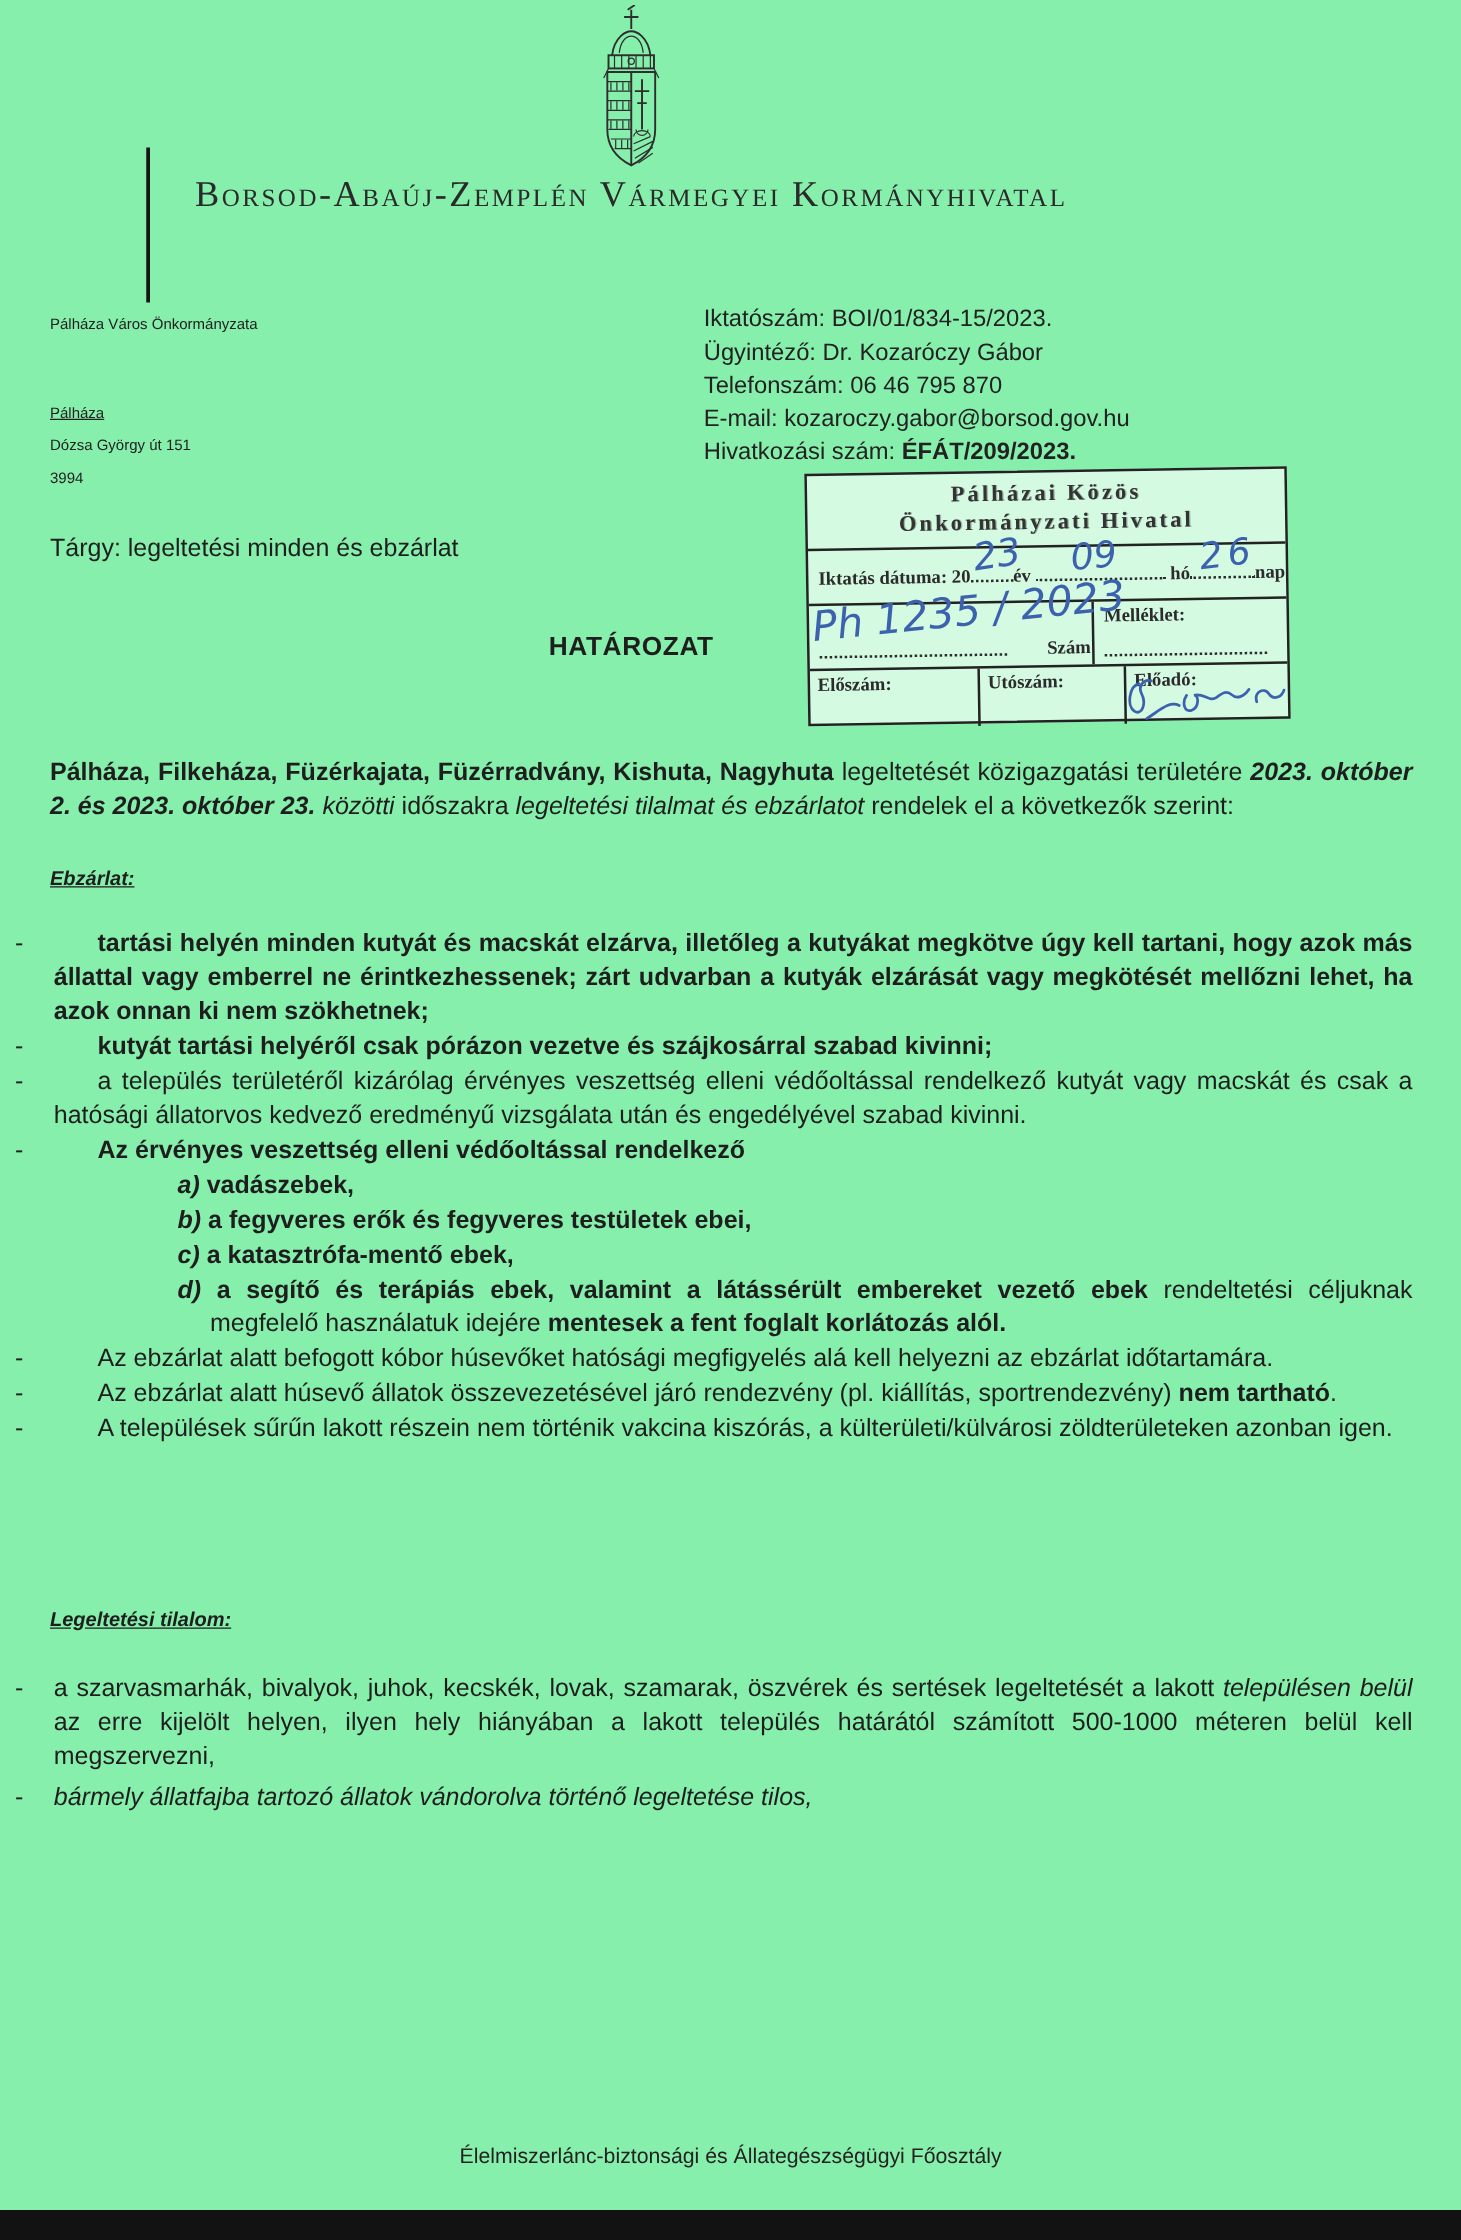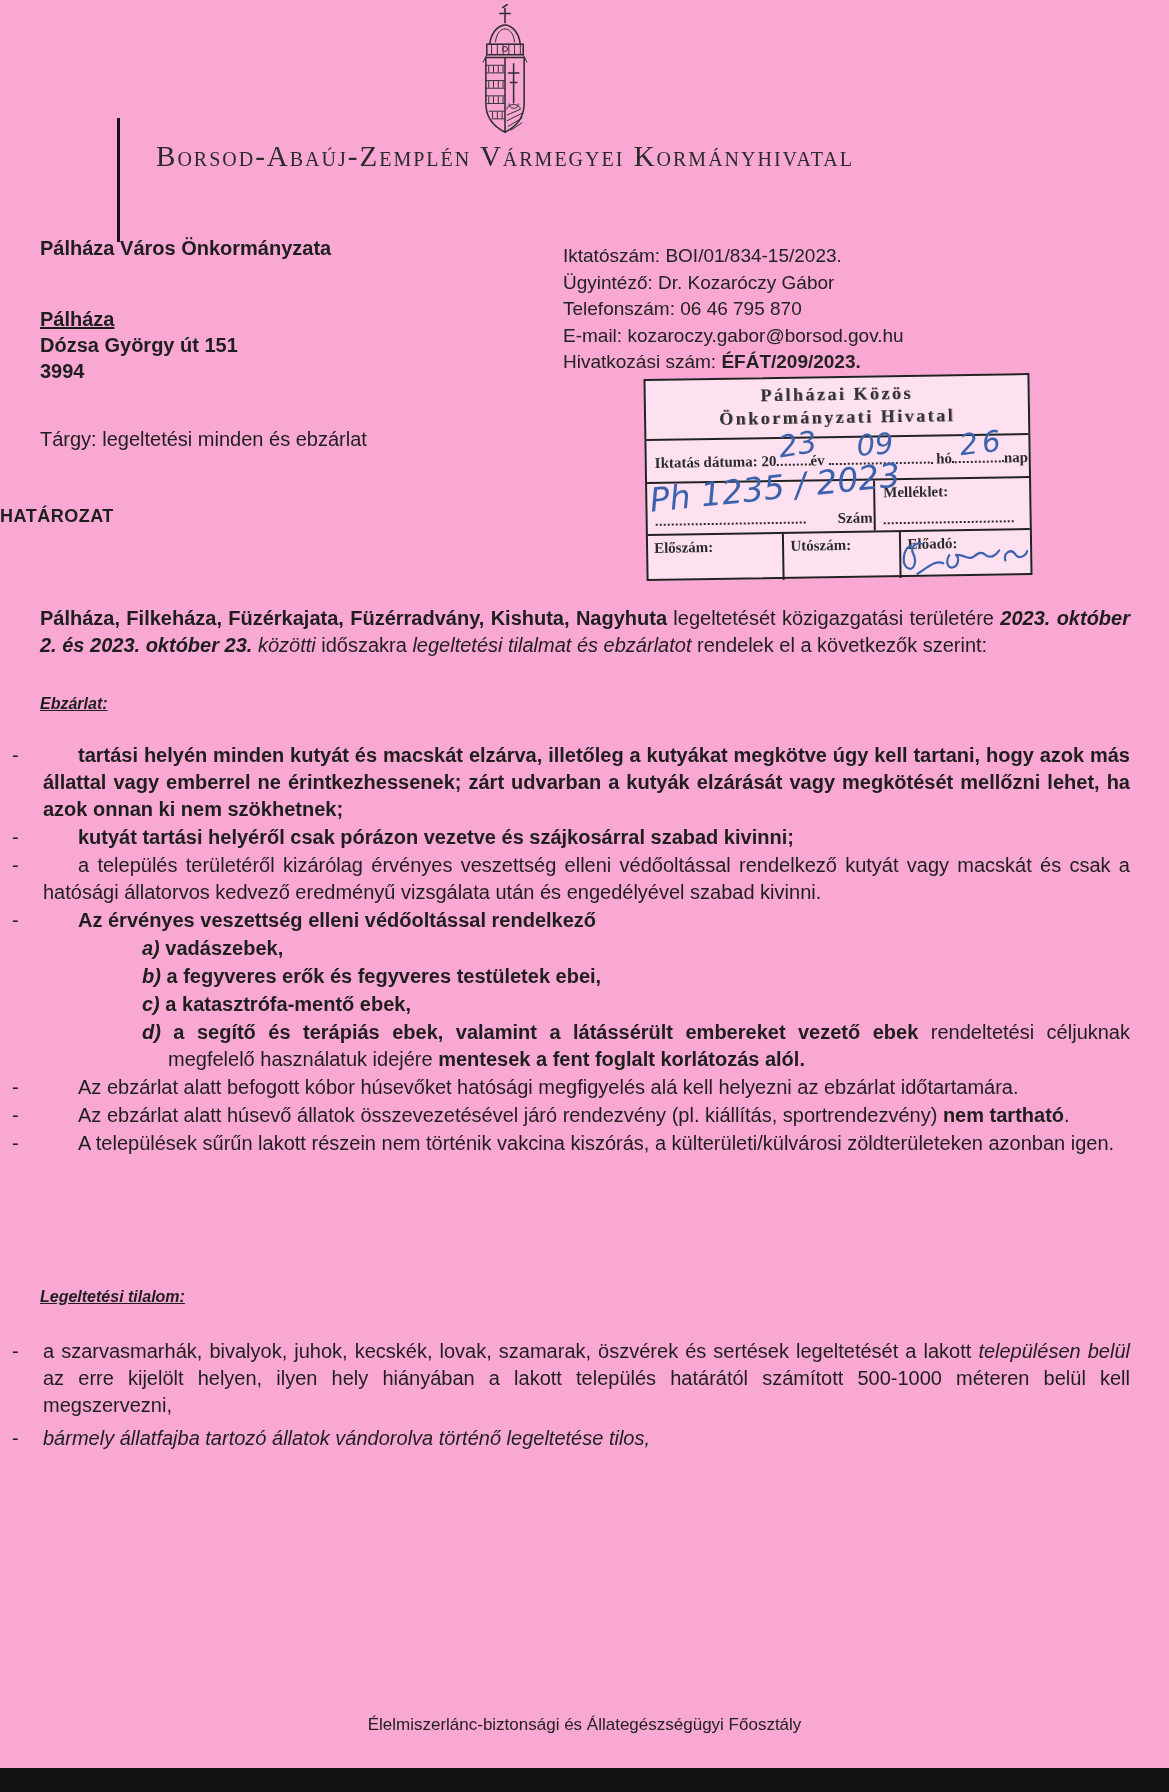--- a/index.html
+++ b/index.html
@@ -1,28 +1,28 @@
 <!DOCTYPE html>
 <html lang="hu"><head>
 <meta charset="utf-8">
 <style>
   html,body{margin:0;padding:0;background:#e8e8e8;}
   .page{
     position:relative;width:1169px;height:1792px;margin:0 auto;
-    background:#f9a8d4;overflow:hidden;
+    background:#86efac;overflow:hidden;
     font-family:"Liberation Sans",sans-serif;color:#1e1e1e;
   }
   .coa-wrap{position:absolute;left:457px;top:4px;width:96px;height:134px;}
   .agency{
     position:absolute;left:0;top:140px;width:1010px;text-align:center;
     font-family:"Liberation Serif",serif;font-variant:small-caps;
     font-size:29px;letter-spacing:2px;color:#2a2a2a;font-weight:500;
   }
   
-  .recipient{position:absolute;left:40px;top:235px;font-size:20px;font-weight:bold;line-height:26px;}
+  .recipient{position:absolute;left:40px;top:246px;font-size:12px;font-weight:normal;line-height:26px;}
   .recipient .name{margin-bottom:26px;}
   .recipient .city{text-decoration:underline;margin-top:45px;}
   .meta{position:absolute;left:563px;top:243px;font-size:19px;line-height:26.5px;color:#222;}
   .meta .bold{font-weight:bold;}
   
   .edge-artifact{position:absolute;left:117px;top:118px;width:3px;height:124px;background:#161616;}
   .bottom-bar{position:absolute;left:0;top:1768px;width:1169px;height:24px;background:#121212;}
   
   .stamp{
     position:absolute;left:645px;top:376px;width:382px;height:198px;
@@ -45,21 +45,21 @@
   .szam-label{position:absolute;left:170px;bottom:4px;font-size:15px;font-weight:bold;margin-left:20px;}
   .hw-number{position:absolute;left:2px;top:-14px;font-size:33px;transform:rotate(-5deg);white-space:nowrap;z-index:3;}
   .mell-cell{flex:1;padding:4px 8px;font-size:15px;font-weight:bold;position:relative;}
   .mell-dots{position:absolute;left:8px;bottom:6px;width:130px;}
   .stamp-bottom{display:flex;height:46px;}
   .sb-cell{border-right:2px solid #222;padding:4px 6px;font-size:15px;font-weight:bold;position:relative;}
   .sb-1{width:32%;} .sb-2{width:27%;} .sb-3{flex:1;border-right:none;}
   .sig-svg{position:absolute;left:-4px;top:2px;overflow:visible;}
   
   .subject{position:absolute;left:40px;top:428px;font-size:20px;}
-  .doc-title{position:absolute;left:0;top:506px;width:1010px;font-size:18px;font-weight:bold;letter-spacing:0.5px;}
+  .doc-title{position:absolute;left:0;top:506px;width:1010px;text-align:center;font-size:21px;font-weight:bold;letter-spacing:0.5px;}
   .flow{position:absolute;left:40px;width:1090px;font-size:20px;line-height:27px;text-align:justify;}
   .intro{top:585px;}
   .sec-head{position:absolute;left:40px;font-size:16px;font-weight:bold;font-style:italic;text-decoration:underline;}
   .head-ebzarlat{top:695px;}
   .head-legeltetes{top:1288px;}
   .list{position:absolute;left:0;width:1169px;font-size:20px;line-height:27px;}
   .list-ebzarlat{top:742px;}
   .list-legeltetes{top:1338px;}
   p.bullet{position:relative;margin:0 39px 1px 43px;text-align:justify;}
   p.bullet.indent{text-indent:35px;}

